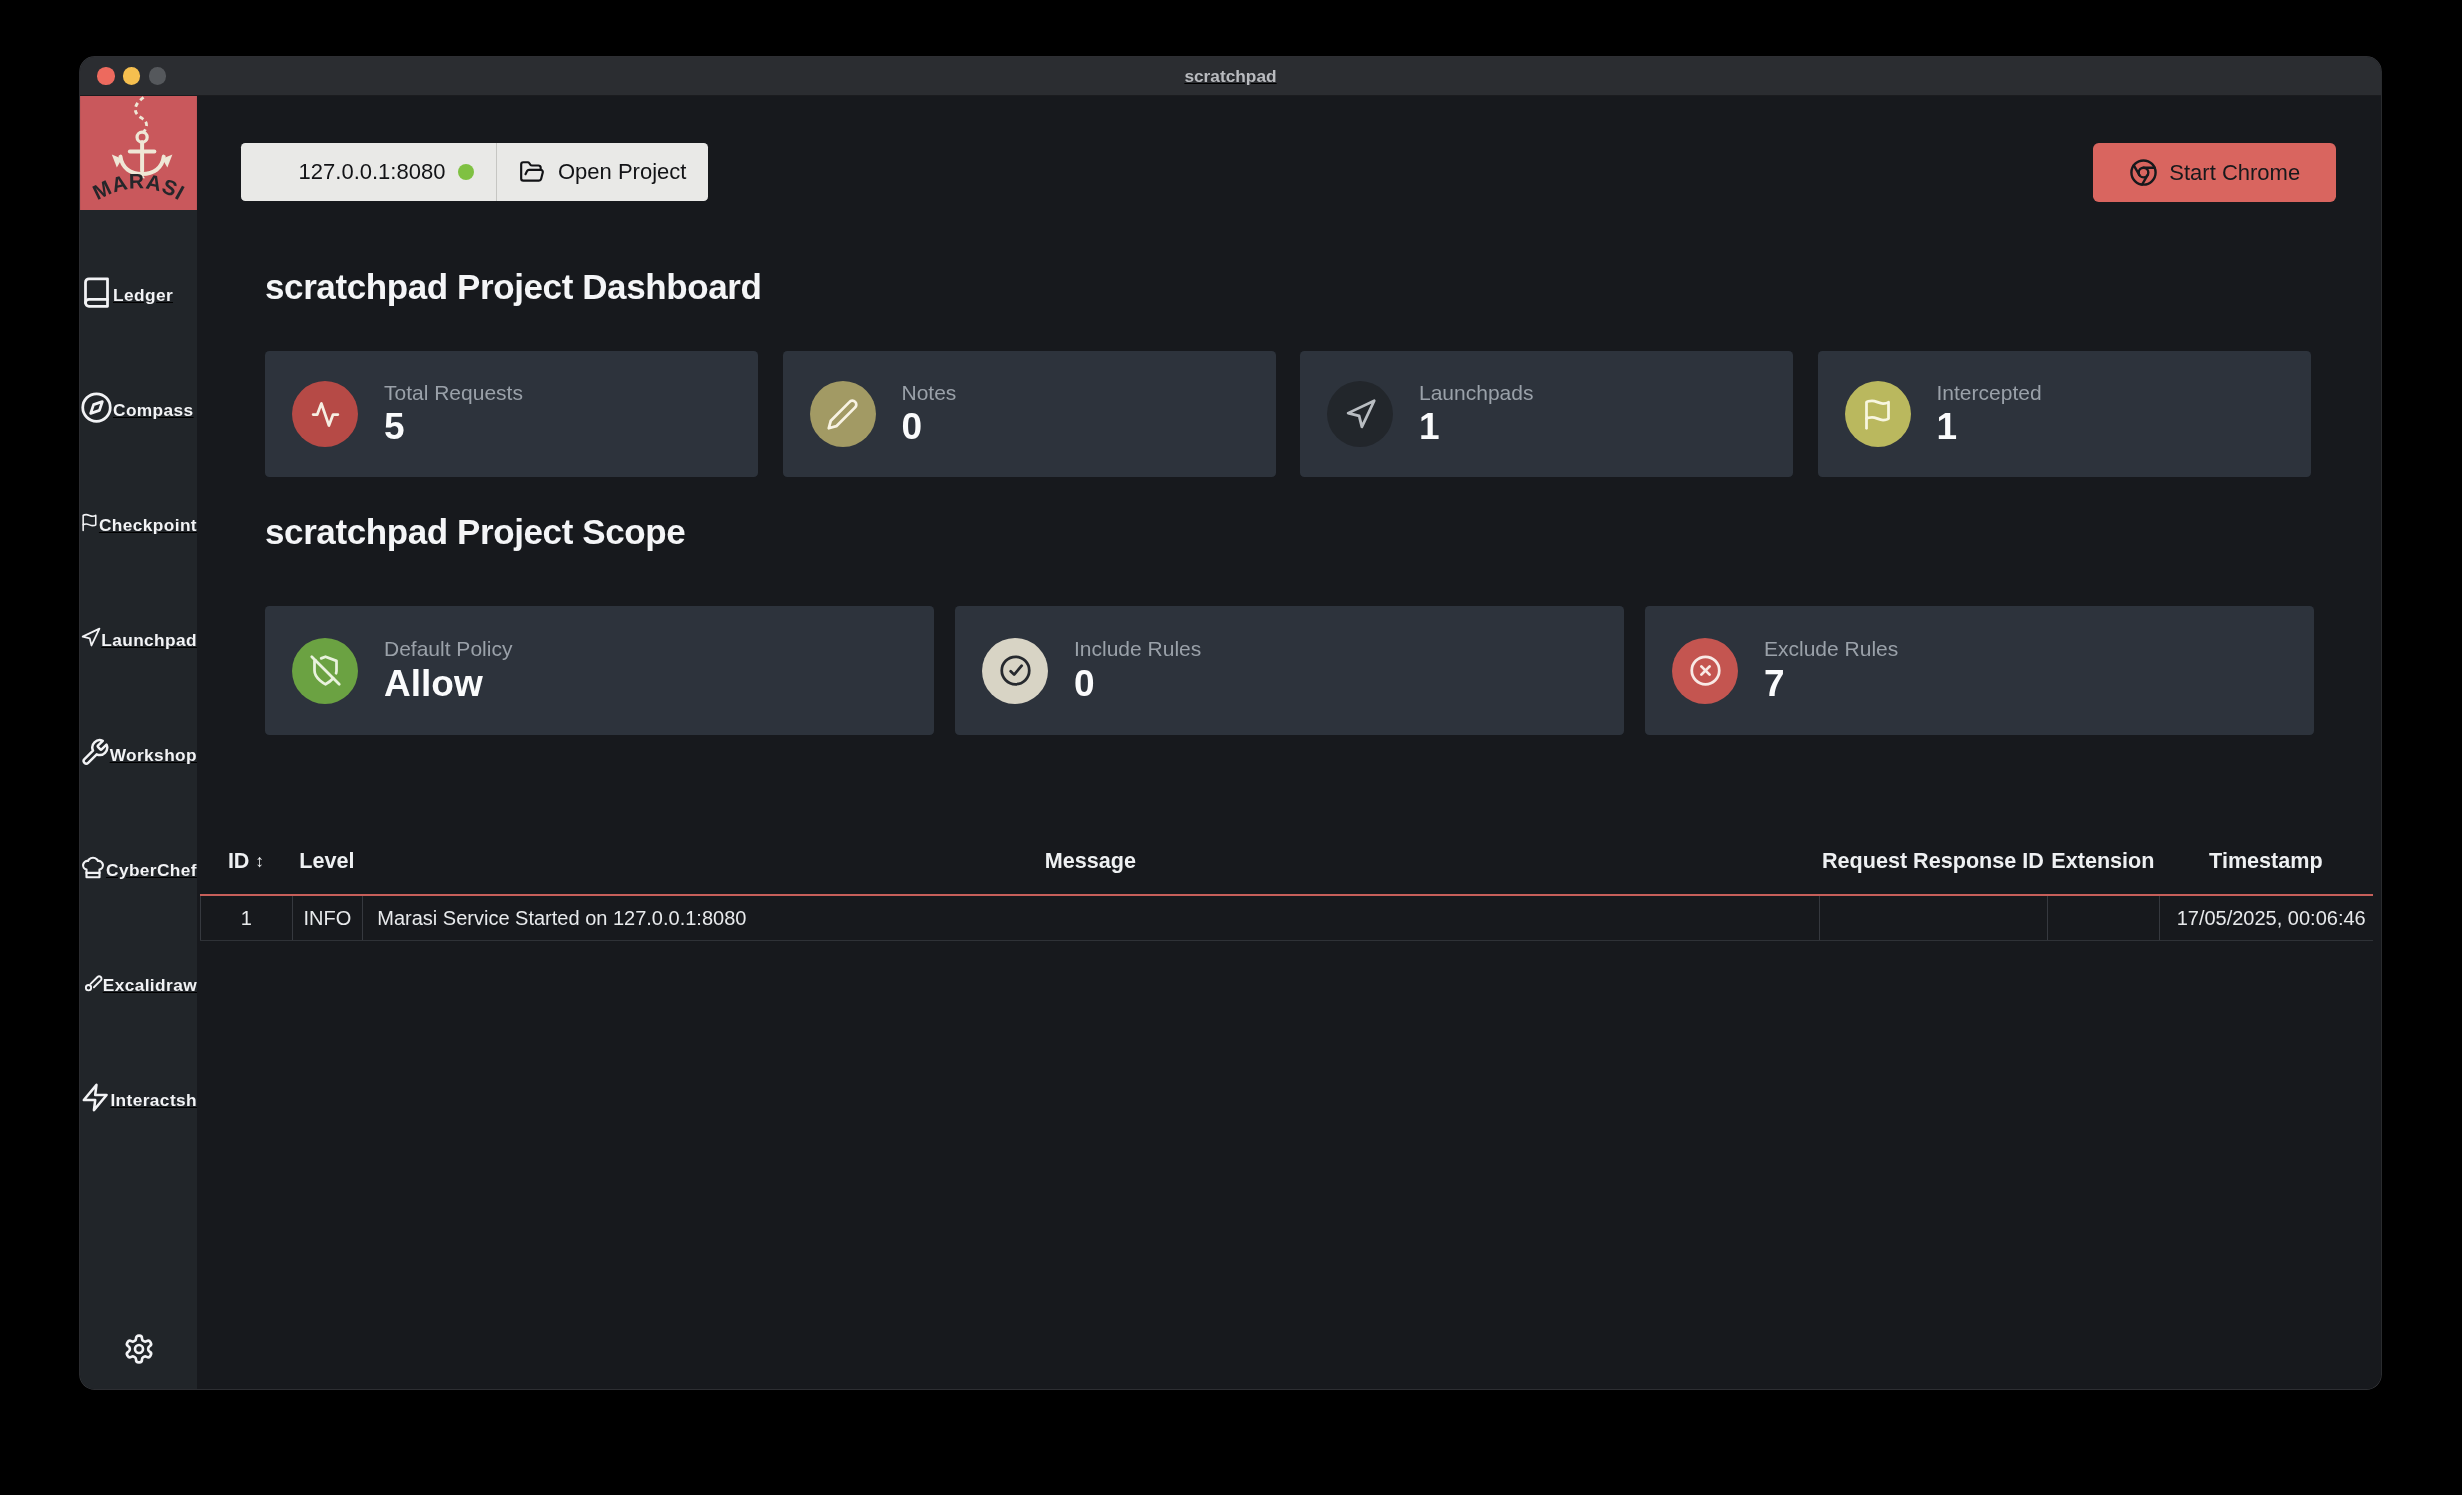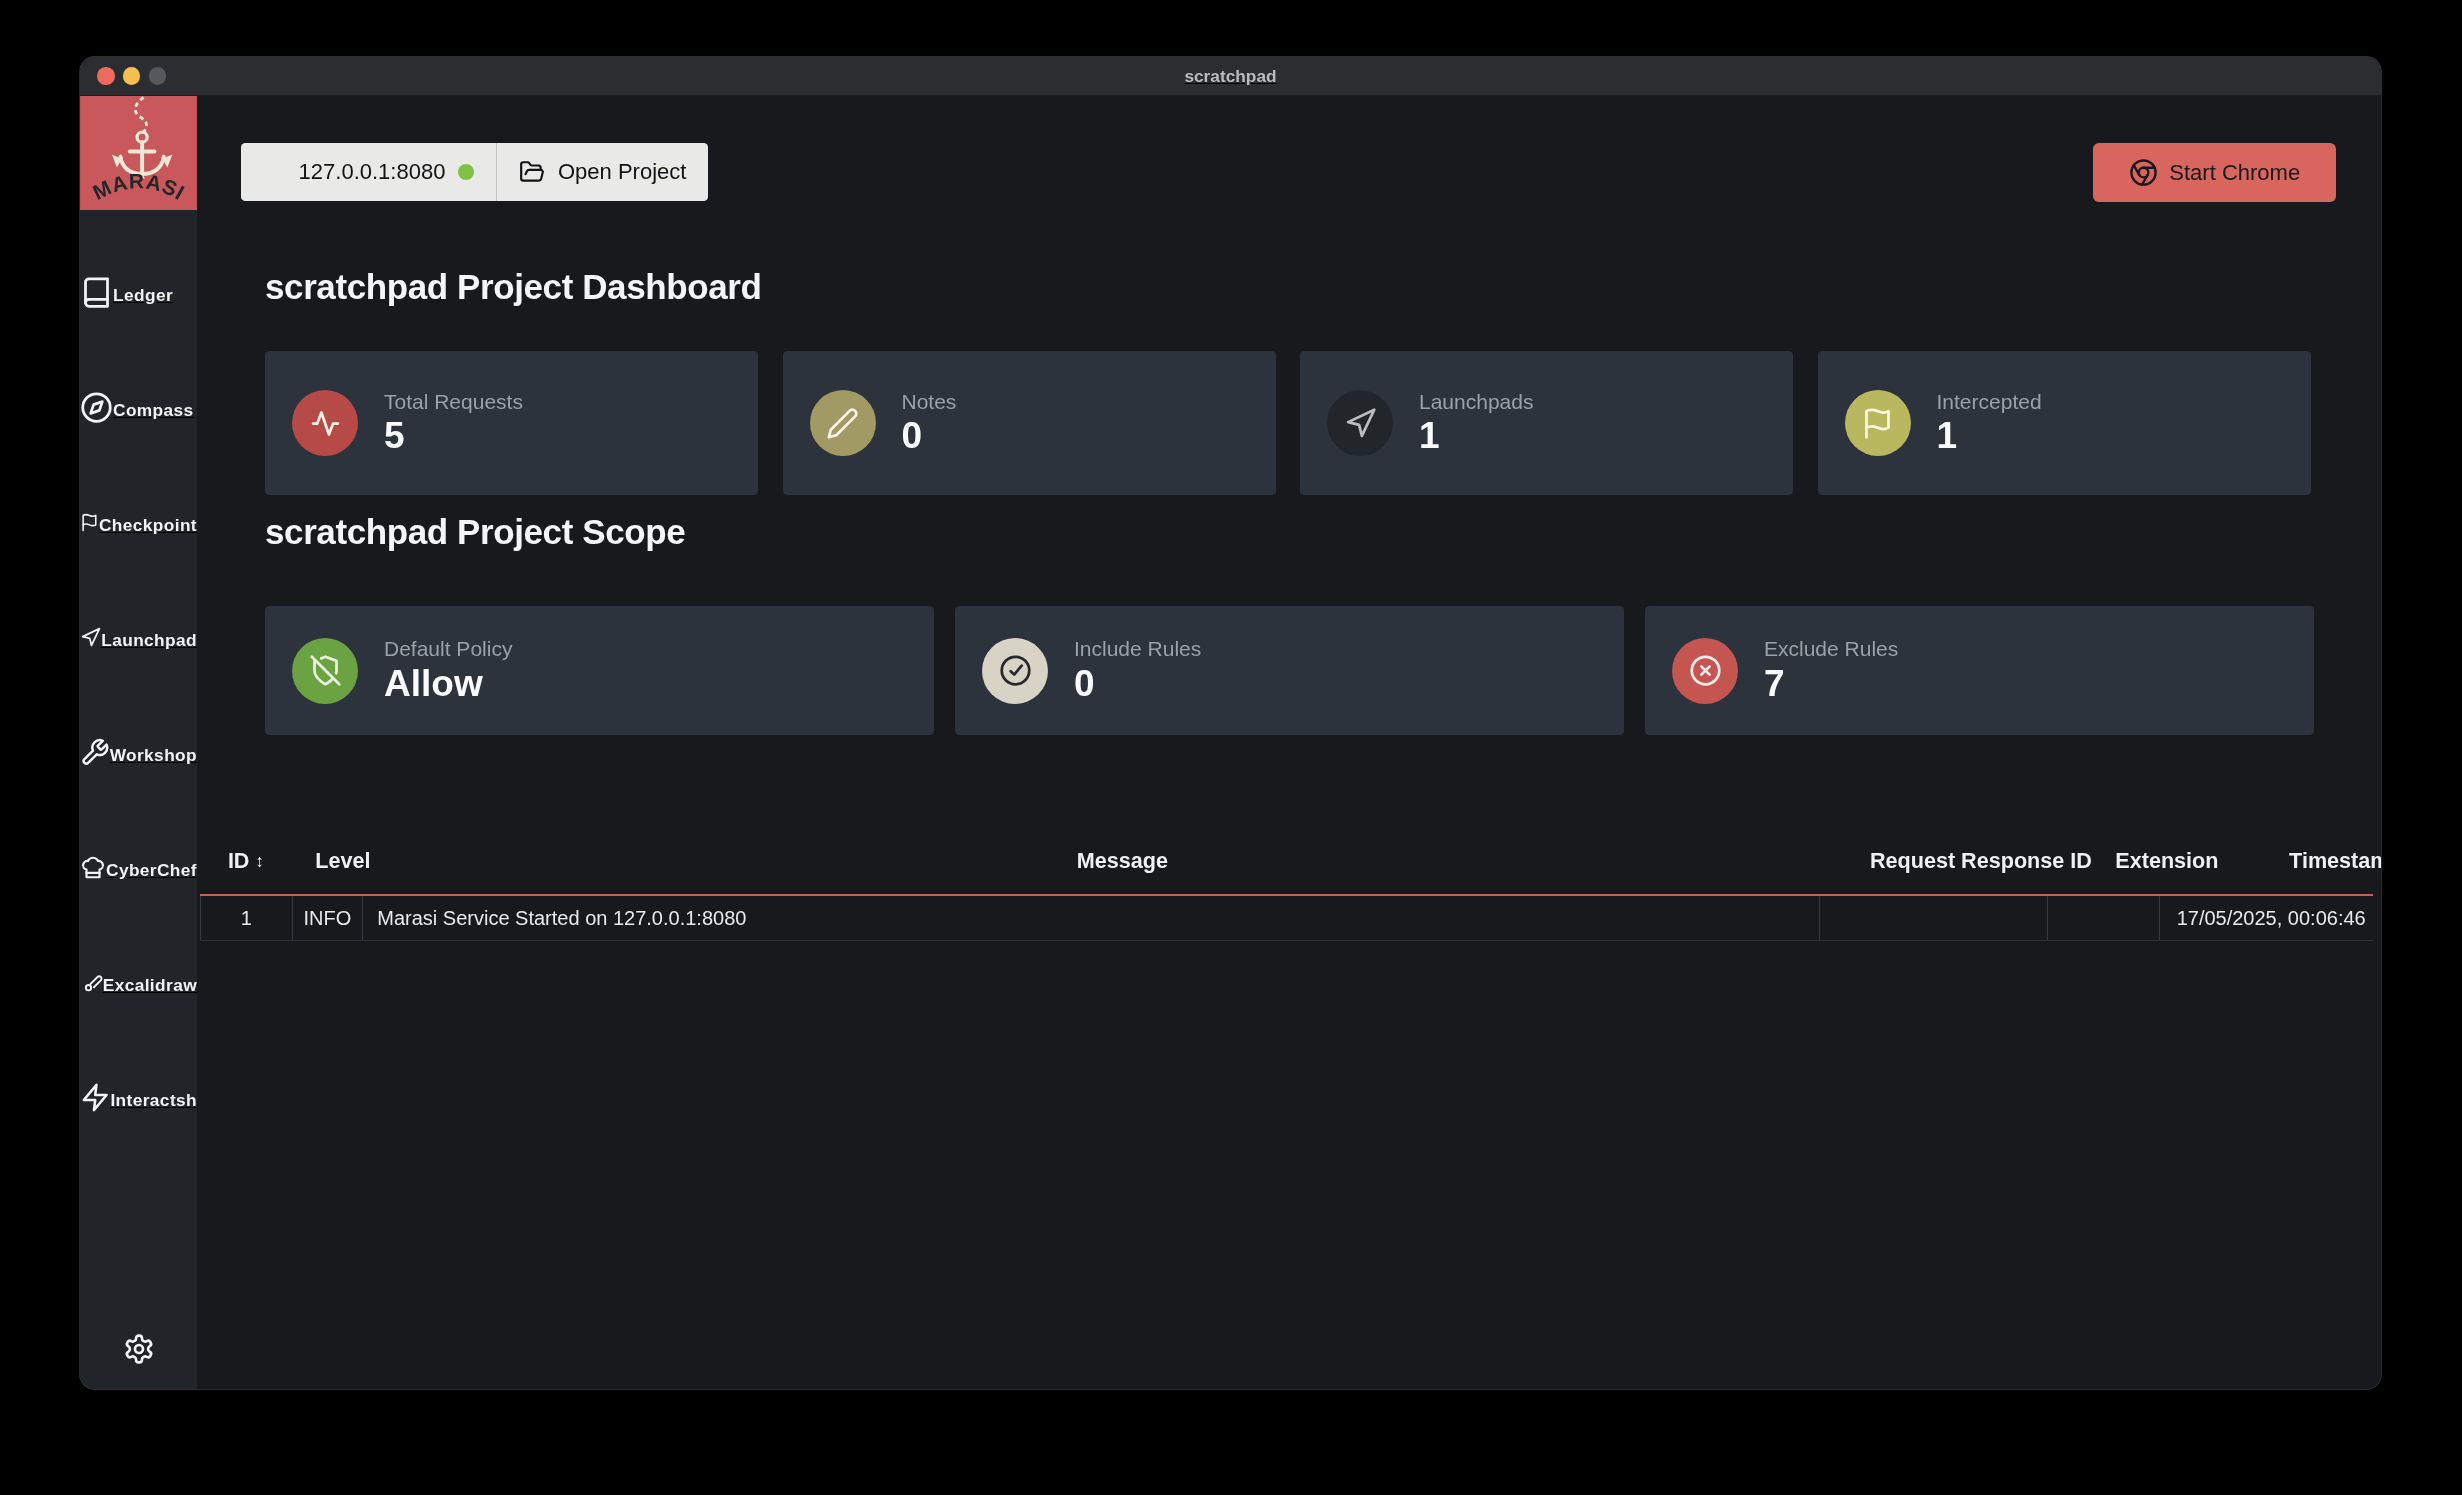--- a/index.html
+++ b/index.html
@@ -52,21 +52,21 @@
   .h-section { position:absolute; left:68px; font-size:35px; font-weight:bold; color:#f4f5f7; letter-spacing:-0.4px; }
   .h-dashboard { top:171px; }
   .h-scope { top:416px; }
 
   
   .cards-row { position:absolute; left:68px; display:flex; }
   .row-dash { top:255px; gap:24.5px; }
   .row-scope { top:510px; gap:21px; }
   .card { background:#2d333c; border-radius:4.3px; display:flex; align-items:center;
           padding-left:27px; gap:26px; }
-  .card.stat { width:493px; height:144px; }
+  .card.stat { width:493px; height:126px; }
   .card.scope { width:669px; height:129px; }
   .icon-circle { width:66px; height:66px; border-radius:50%; flex:none;
                  display:flex; align-items:center; justify-content:center; }
   .icon-circle svg { width:33px; height:33px; }
   .card-texts { display:flex; flex-direction:column; gap:3.6px; }
   .card-label { font-size:21px; color:#9aa1a9; }
   .card-value { font-size:37px; font-weight:bold; color:#fafbfc; line-height:1.05; }
 
   
   .log-table { position:absolute; left:2.9px; top:732px; width:2173px; font-size:20px; }
@@ -312,21 +312,21 @@
           </div>
           <div class="card-texts">
             <span class="card-label">Exclude Rules</span>
             <span class="card-value">7</span>
           </div>
         </div>
 
       </div>
 
       <div class="log-table">
-        <div class="log-grid log-header" style="border-bottom-color: rgb(199, 95, 90); gap: 16px;">
+        <div class="log-grid log-header" style="border-bottom-color: rgb(199, 95, 90);">
           <div>
             <span>ID</span>
             <span class="sort-glyph">↕</span>
           </div>
           <div>Level</div>
           <div>Message</div>
           <div>Request Response ID</div>
           <div>Extension</div>
           <div>Timestamp</div>
         </div>

